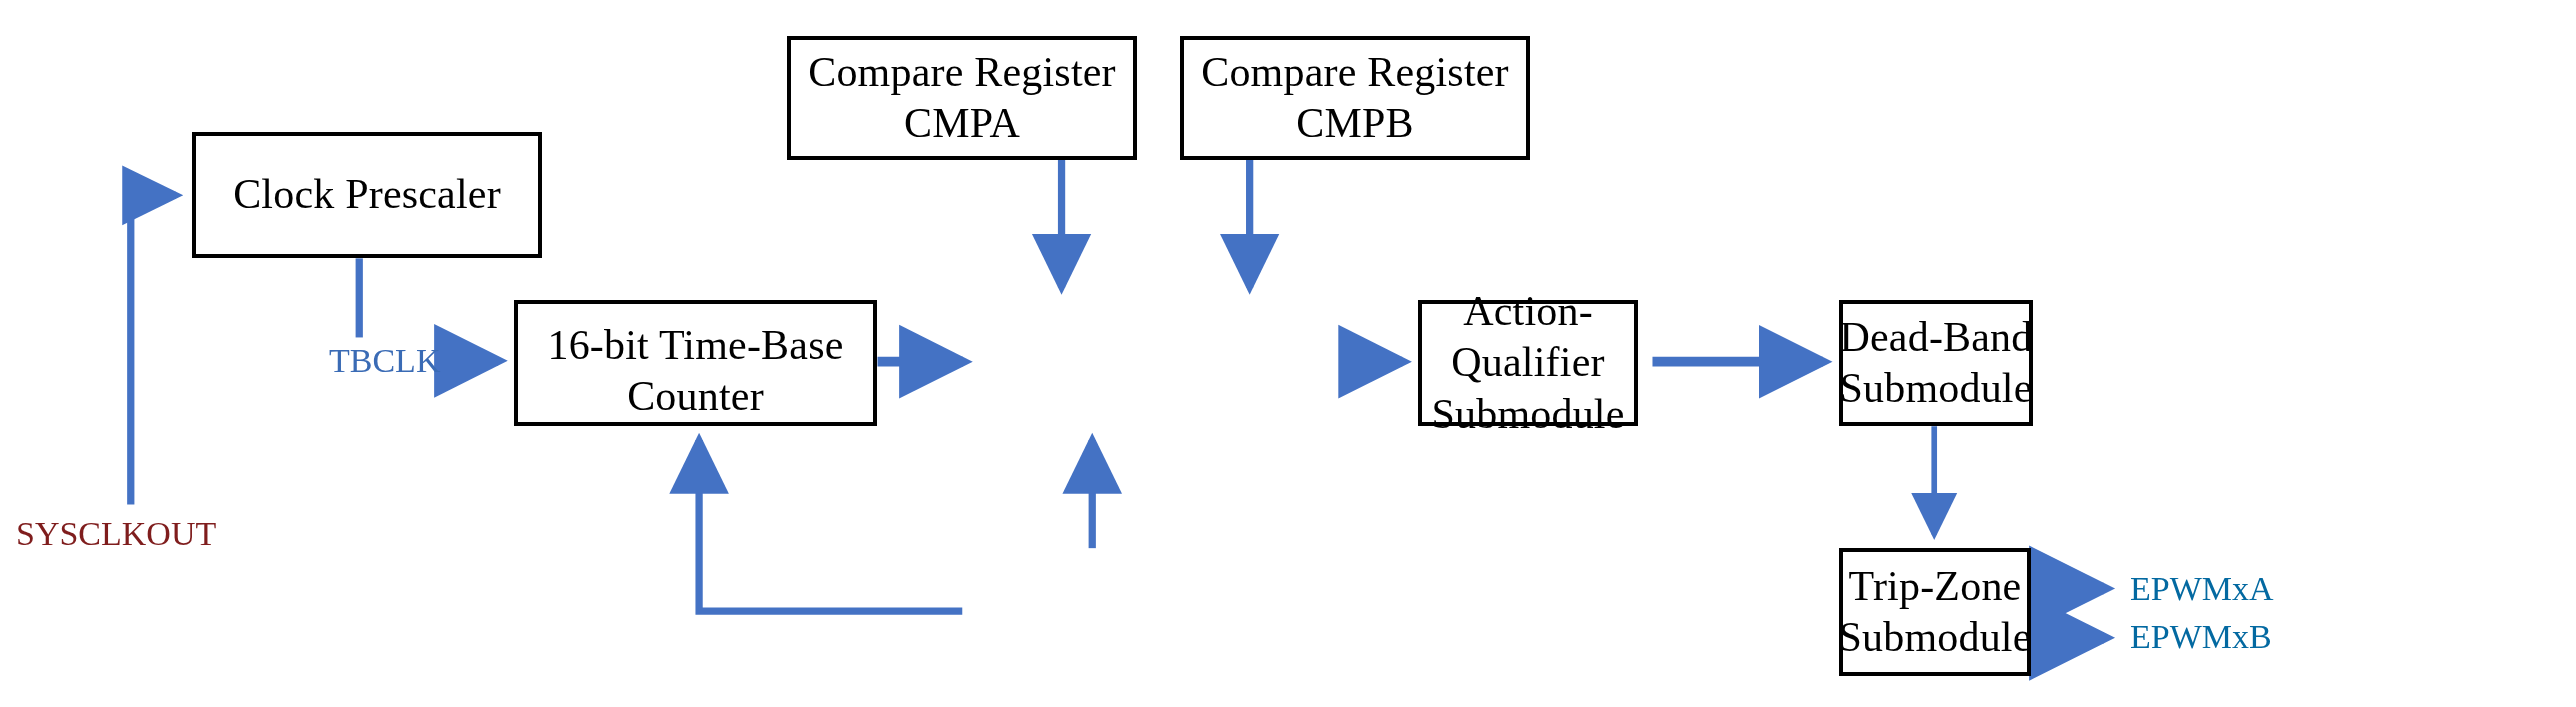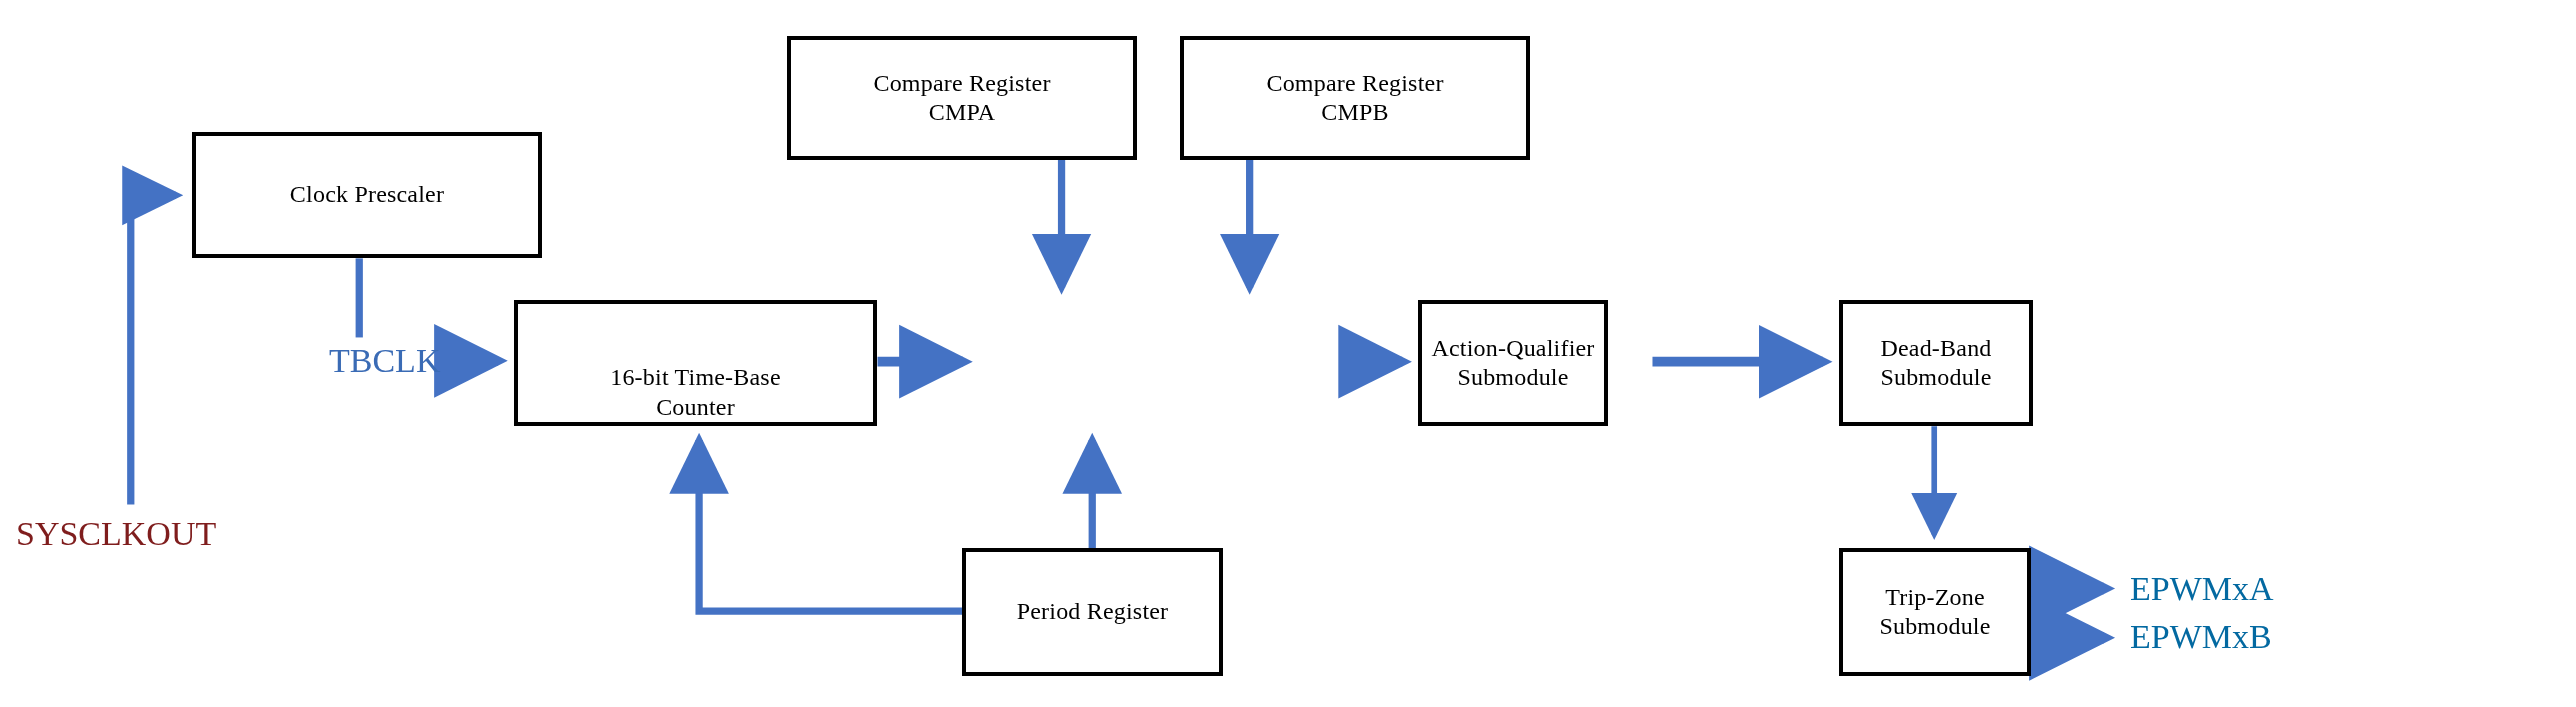--- a/index.html
+++ b/index.html
@@ -14,21 +14,21 @@
   .blk{
     position:absolute;
     box-sizing:border-box;
     background:#ffffff;
     border:4px solid #000000;
     display:flex;
     align-items:center;
     justify-content:center;
     text-align:center;
     color:#000000;
-    font-size:24px;
+    font-size:42px;
     line-height:1.22;
     letter-spacing:0.2px;
     z-index:3;
   }
   .blk span{display:block;white-space:pre-line;}
   .sig{
     position:absolute;
     z-index:4;
     font-size:34px;
     white-space:nowrap;
@@ -118,33 +118,30 @@
     <span>Compare Register
 CMPB</span>
   </div>
 
   <div class="blk" style="left:514px;top:300px;width:363px;height:126px;align-items:flex-end;">
     <span>16-bit Time-Base
 Counter</span>
   </div>
 
 
-  <div class="blk" style="left:1418px;top:300px;width:190px;height:126px;">
+  <div class="blk" style="left:1418px;top:300px;width:220px;height:126px;">
     <span>Action-Qualifier
 Submodule</span>
   </div>
 
   <div class="blk" style="left:1839px;top:300px;width:194px;height:126px;">
     <span>Dead-Band
 Submodule</span>
   </div>
 
-  <div class="blk" style="left:962px;top:548px;width:261px;height:128px;">
-    <span>Period Register</span>
-  </div>
 
   <div class="blk" style="left:1839px;top:548px;width:192px;height:128px;">
     <span>Trip-Zone
 Submodule</span>
   </div>
 
   <div class="sig sig-blue-dark" style="left:16px;top:515px;">SYSCLKOUT</div>
 
   <div class="sig sig-blue" style="left:329px;top:342px;">TBCLK</div>
 

